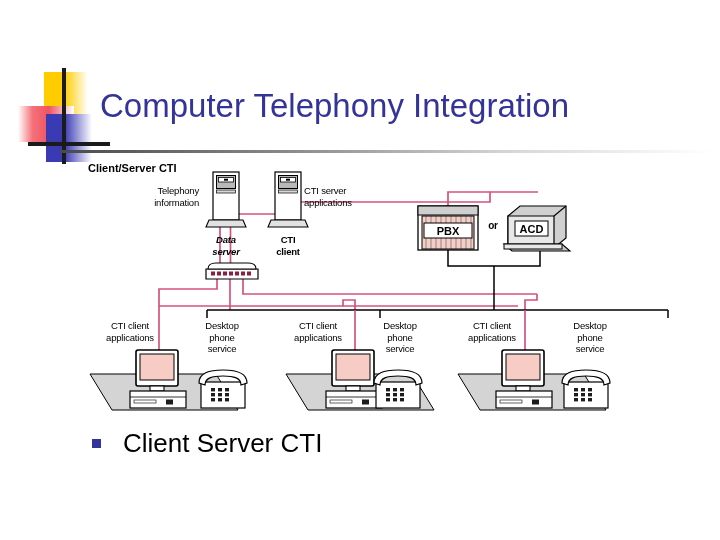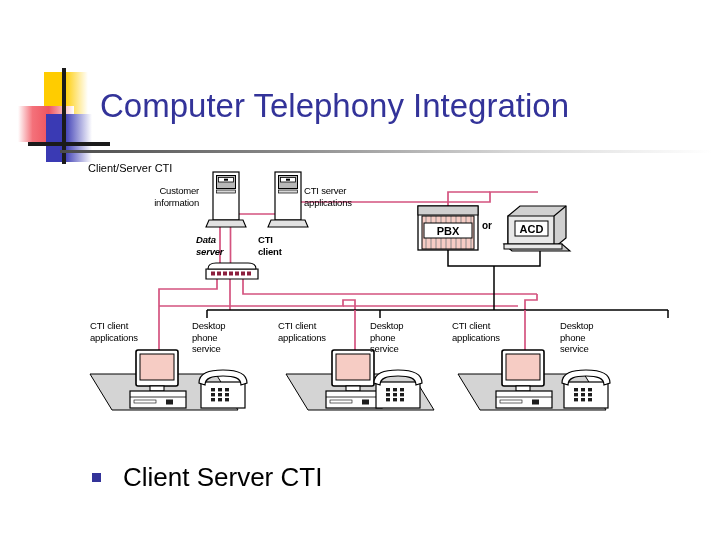--- a/index.html
+++ b/index.html
@@ -92,42 +92,41 @@
     width: 720px;
     height: 262px;
   }
   #diagram svg { display: block; }
 
   .dg-label {
     position: absolute;
     font-size: 9.5px;
     line-height: 11.5px;
     color: #000000;
-    text-align: left;
+    text-align: center;
     white-space: pre-line;
     letter-spacing: -0.2px;
   }
   .dg-label.bold { font-weight: bold; }
   .dg-caption {
     position: absolute;
     font-size: 11px;
-    font-weight: normal;
+    font-weight: bold;
     color: #000000;
     letter-spacing: 0px;
   }
 
   
   .bullet-row {
     position: absolute;
     left: 92px;
     top: 428px;
     display: flex;
     align-items: center;
     gap: 22px;
-    margin-top: 34px;
   }
   .bullet-sq {
     width: 9px;
     height: 9px;
     background: #333399;
     flex: 0 0 auto;
   }
   .bullet-text {
     font-size: 26px;
     line-height: 30px;
@@ -300,21 +299,21 @@
 
       <use href="#computer" x="130" y="192"></use>
       <use href="#computer" x="326" y="192"></use>
       <use href="#computer" x="496" y="192"></use>
 
       <use href="#phone" x="197" y="212"></use>
       <use href="#phone" x="372" y="212"></use>
       <use href="#phone" x="560" y="212"></use>
     </svg>
 
-    <div class="dg-label" style="left:121px; top:27px; width:78px; text-align:right;">Customer
+    <div class="dg-label" style="left:121px; top:27px; width:78px; text-align:right;">Telephony
 information</div>
 
     <div class="dg-label" style="left:304px; top:27px; width:90px; text-align:left;">CTI server
 applications</div>
 
     <div class="dg-label bold" style="left:196px; top:76px; width:60px;font-style:italic;">Data
 server</div>
 
     <div class="dg-label bold" style="left:258px; top:76px; width:60px;">CTI
 client</div>

